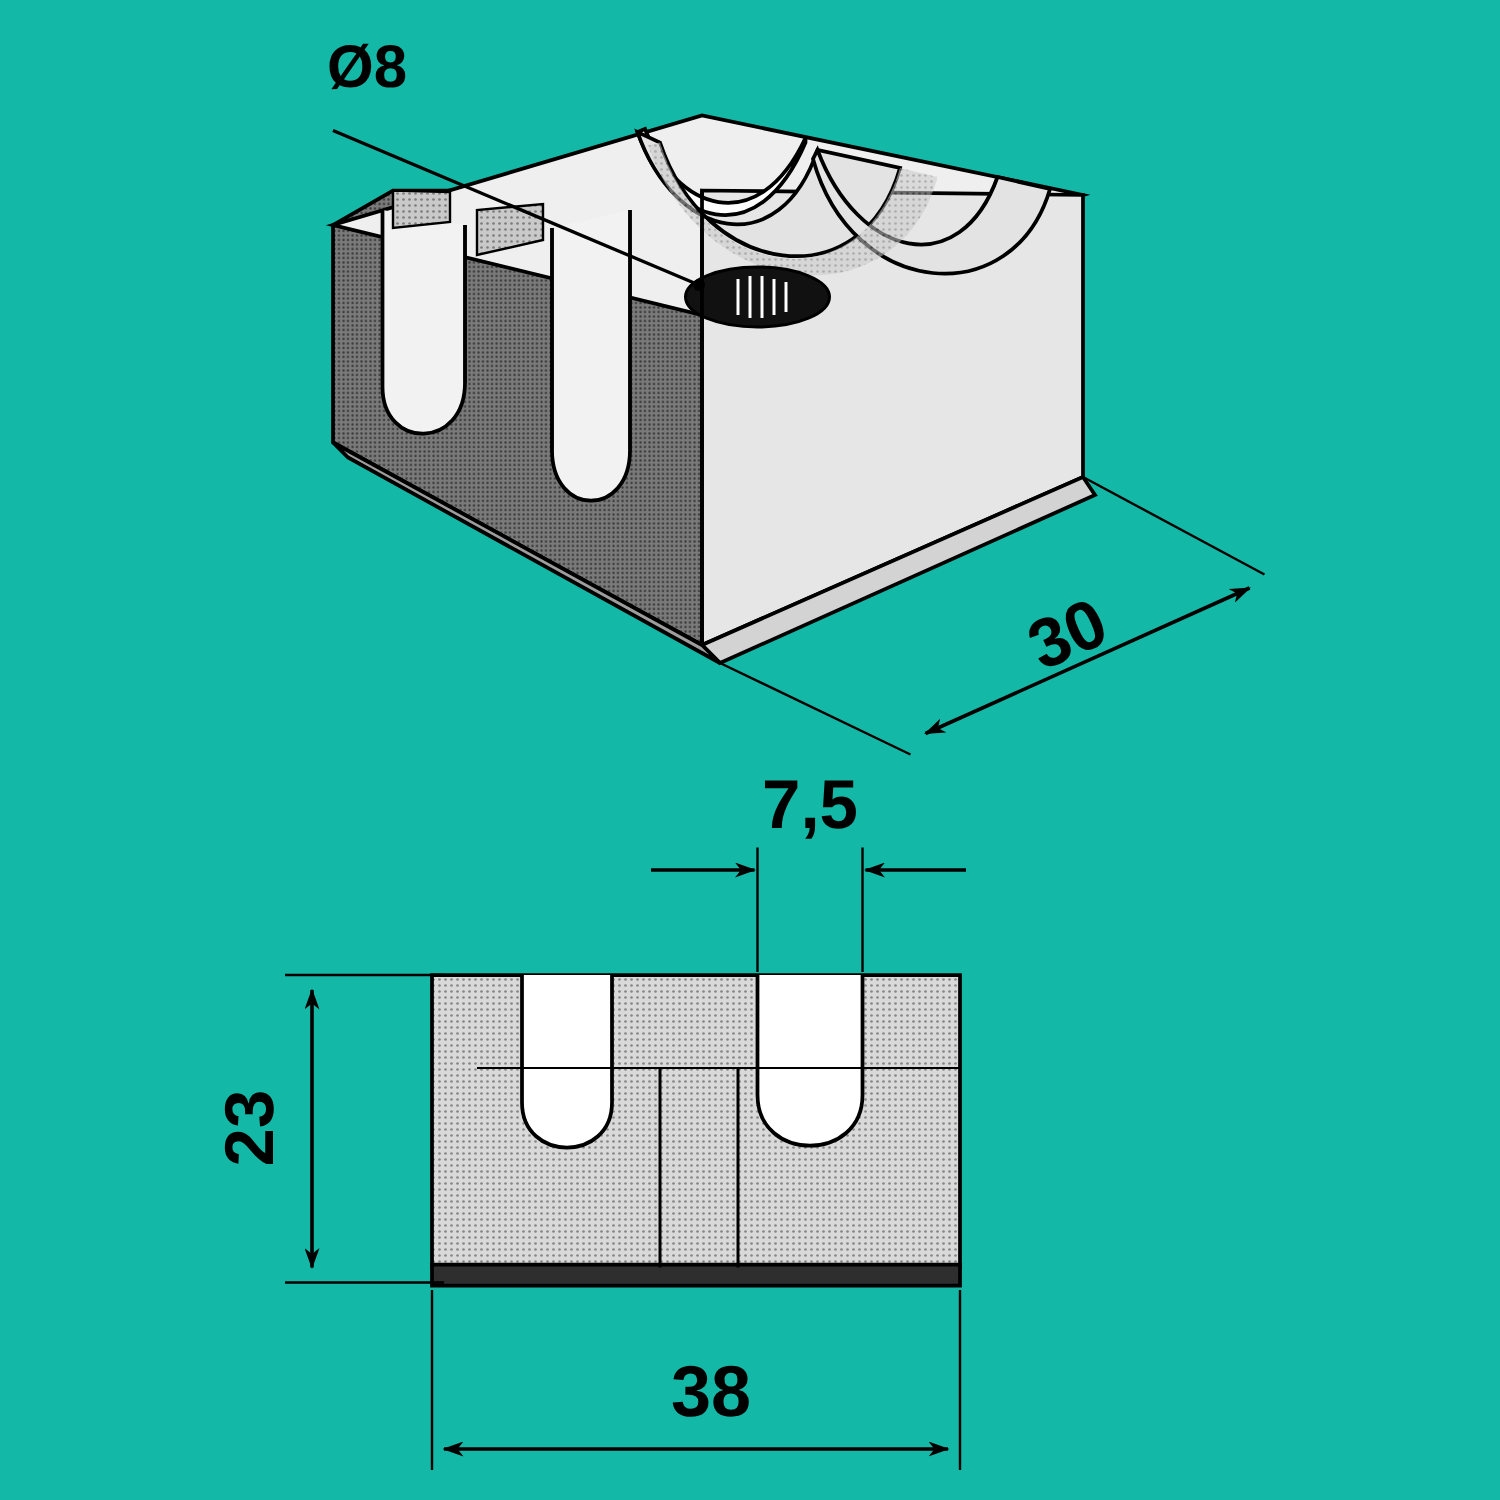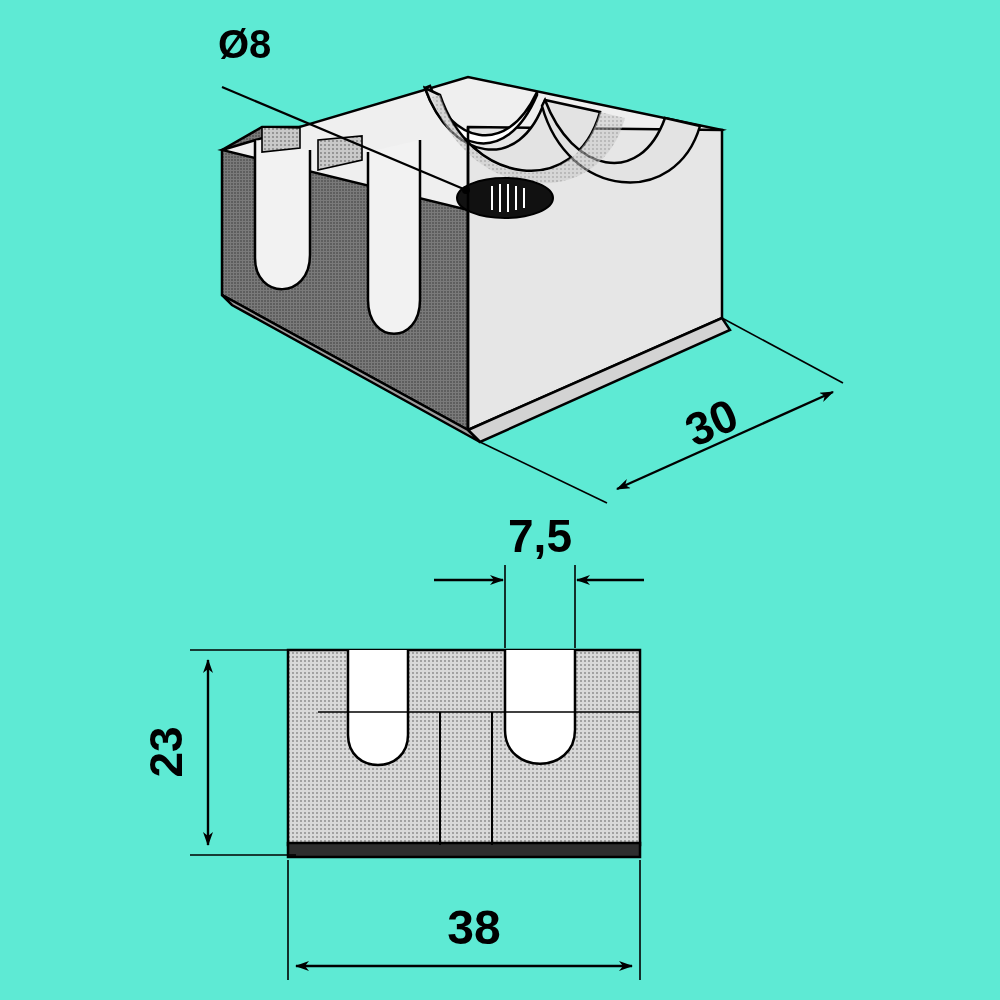--- a/index.html
+++ b/index.html
@@ -1,17 +1,17 @@
 <!DOCTYPE html>
 <html><head>
 <meta charset="utf-8">
 <style>
   html,body{margin:0;padding:0;background:#ffffff;}
   body{width:1000px;height:1000px;font-family:"Liberation Sans",sans-serif;}
-  #stage{position:relative;width:1000px;height:1000px;overflow:hidden;background:#5eead4;}
+  #stage{position:relative;width:1000px;height:1000px;overflow:hidden;background:#14b8a6;}
   svg{display:block;}
   .dimtext{font-family:"Liberation Sans",sans-serif;font-weight:bold;fill:#000;}
 </style>
 </head>
 <body>
 
 <div id="stage">
   <svg width="1000" height="1000" viewBox="0 0 1000 1000">
     <defs>
       <pattern id="dots" patternUnits="userSpaceOnUse" width="4" height="4">

